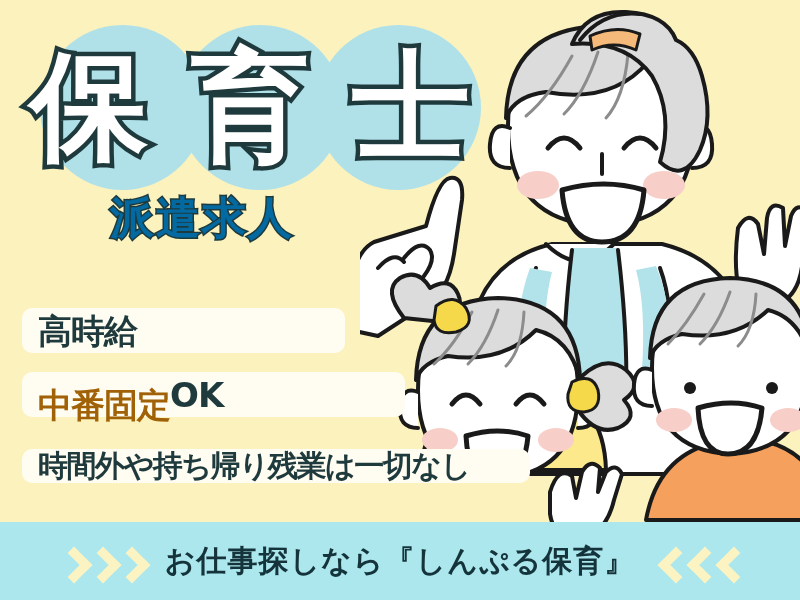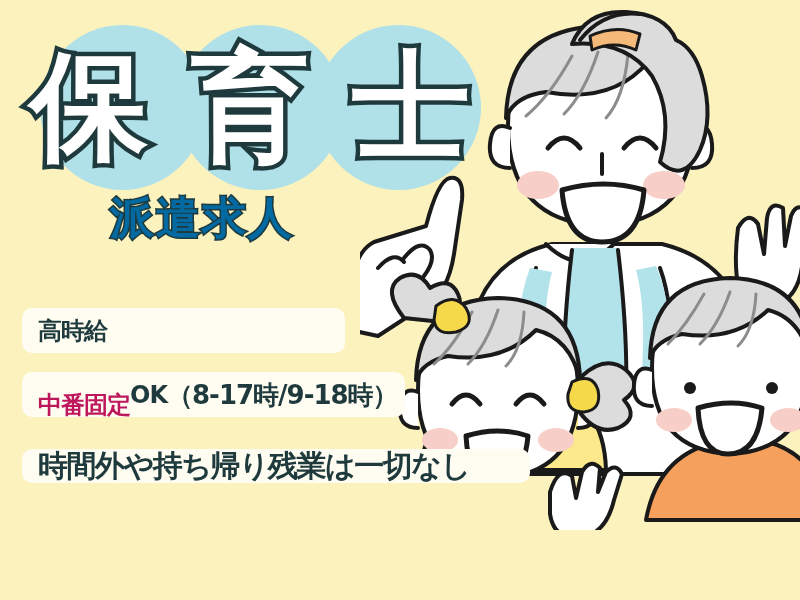--- a/index.html
+++ b/index.html
@@ -57,25 +57,25 @@
     padding:0 16px;
     box-sizing:border-box;
     z-index:7;
     white-space:nowrap;
   }
   #feature-1{top:308px;width:323px;height:45px;}
   #feature-2{top:372px;width:383px;height:45px;}
   #feature-3{top:449px;width:508px;height:34px;}
 
   .ftext{
-    font-size:24px;line-height:1;font-weight:bold;
+    font-size:34px;line-height:1;font-weight:bold;
     color:#1f3a3d;letter-spacing:-1px;
   }
   .ftext.small{font-size:26px;letter-spacing:-1px;}
-  .hl{color:#be185d;margin-top:20px;}
+  .hl{color:#a16207;margin-top:20px;}
   .num{font-size:36px;color:#f05b5b;letter-spacing:-1px;}
   #feature-3 .ftext{font-size:30px;letter-spacing:-1.5px;}
 
   
   #banner{
     position:absolute;left:0;bottom:0;width:800px;height:78px;
     background:#ace7ee;
     display:flex;align-items:center;justify-content:center;
     gap:22px;z-index:9;
   }
@@ -228,21 +228,33 @@
   </div>
   <div id="subheadline">派遣求人</div>
 
   <div class="feature" id="feature-1">
     <span class="ftext">高時給</span>
   </div>
 
   <div class="feature" id="feature-2">
     <span class="ftext hl">中番固定</span>
     <span class="ftext">OK</span>
-    <span class="ftext small">（8-17時/9-18時）</span>
   </div>
 
   <div class="feature" id="feature-3">
     <span class="ftext">時間外や持ち帰り残業は一切なし</span>
   </div>
 
+  <div id="banner">
+    <span class="chevrons">
+      <span class="chev"></span>
+      <span class="chev"></span>
+      <span class="chev"></span>
+    </span>
+    <span id="banner-text">お仕事探しなら『しんぷる保育』</span>
+    <span class="chevrons">
+      <span class="chev left"></span>
+      <span class="chev left"></span>
+      <span class="chev left"></span>
+    </span>
+  </div>
 
 </div>
 
 </body></html>

